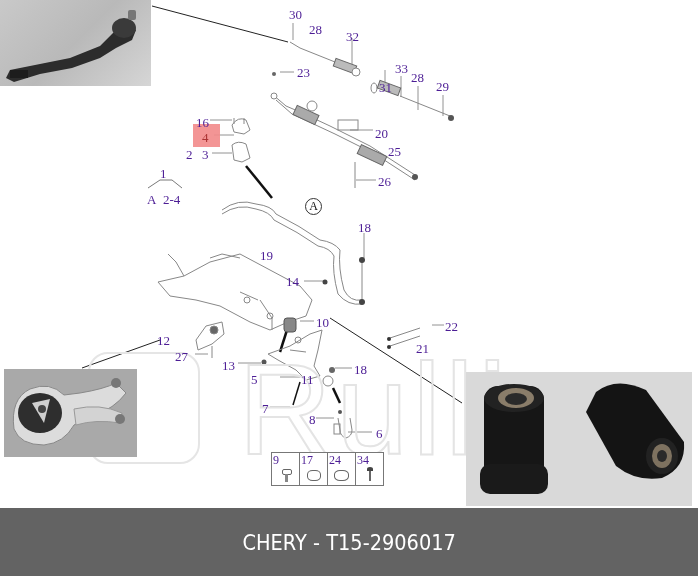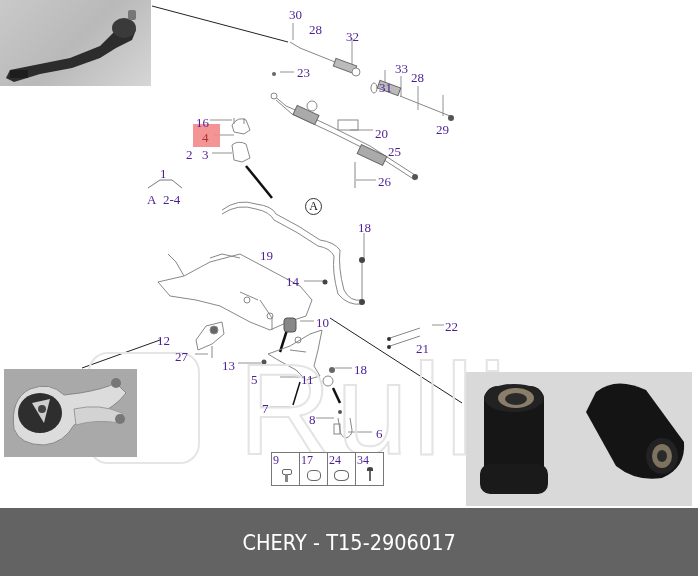--- a/index.html
+++ b/index.html
@@ -132,21 +132,21 @@
 
   <div style="position:absolute;left:305px;top:198px;width:15px;height:15px;border:1px solid #333;border-radius:50%;font-family:'Liberation Serif',serif;font-size:12px;text-align:center;line-height:15px;color:#111;">A</div>
 
   <span class="lbl" style="left:289px;top:8px;">30</span>
   <span class="lbl" style="left:309px;top:23px;">28</span>
   <span class="lbl" style="left:346px;top:30px;">32</span>
   <span class="lbl" style="left:297px;top:66px;">23</span>
   <span class="lbl" style="left:379px;top:55px;margin-top:26px;">31</span>
   <span class="lbl" style="left:395px;top:62px;">33</span>
   <span class="lbl" style="left:411px;top:71px;">28</span>
-  <span class="lbl" style="left:436px;top:80px;margin-top:43px;">29</span>
+  <span class="lbl" style="left:436px;top:80px;">29</span>
   <span class="lbl" style="left:196px;top:116px;">16</span>
   <span class="lbl" style="left:202px;top:131px;color:#a33;">4</span>
   <span class="lbl" style="left:186px;top:148px;">2</span>
   <span class="lbl" style="left:202px;top:148px;">3</span>
   <span class="lbl" style="left:375px;top:127px;">20</span>
   <span class="lbl" style="left:388px;top:145px;">25</span>
   <span class="lbl" style="left:378px;top:175px;">26</span>
   <span class="lbl" style="left:160px;top:167px;">1</span>
   <span class="lbl" style="left:147px;top:193px;">A</span>
   <span class="lbl" style="left:163px;top:193px;">2-4</span>

